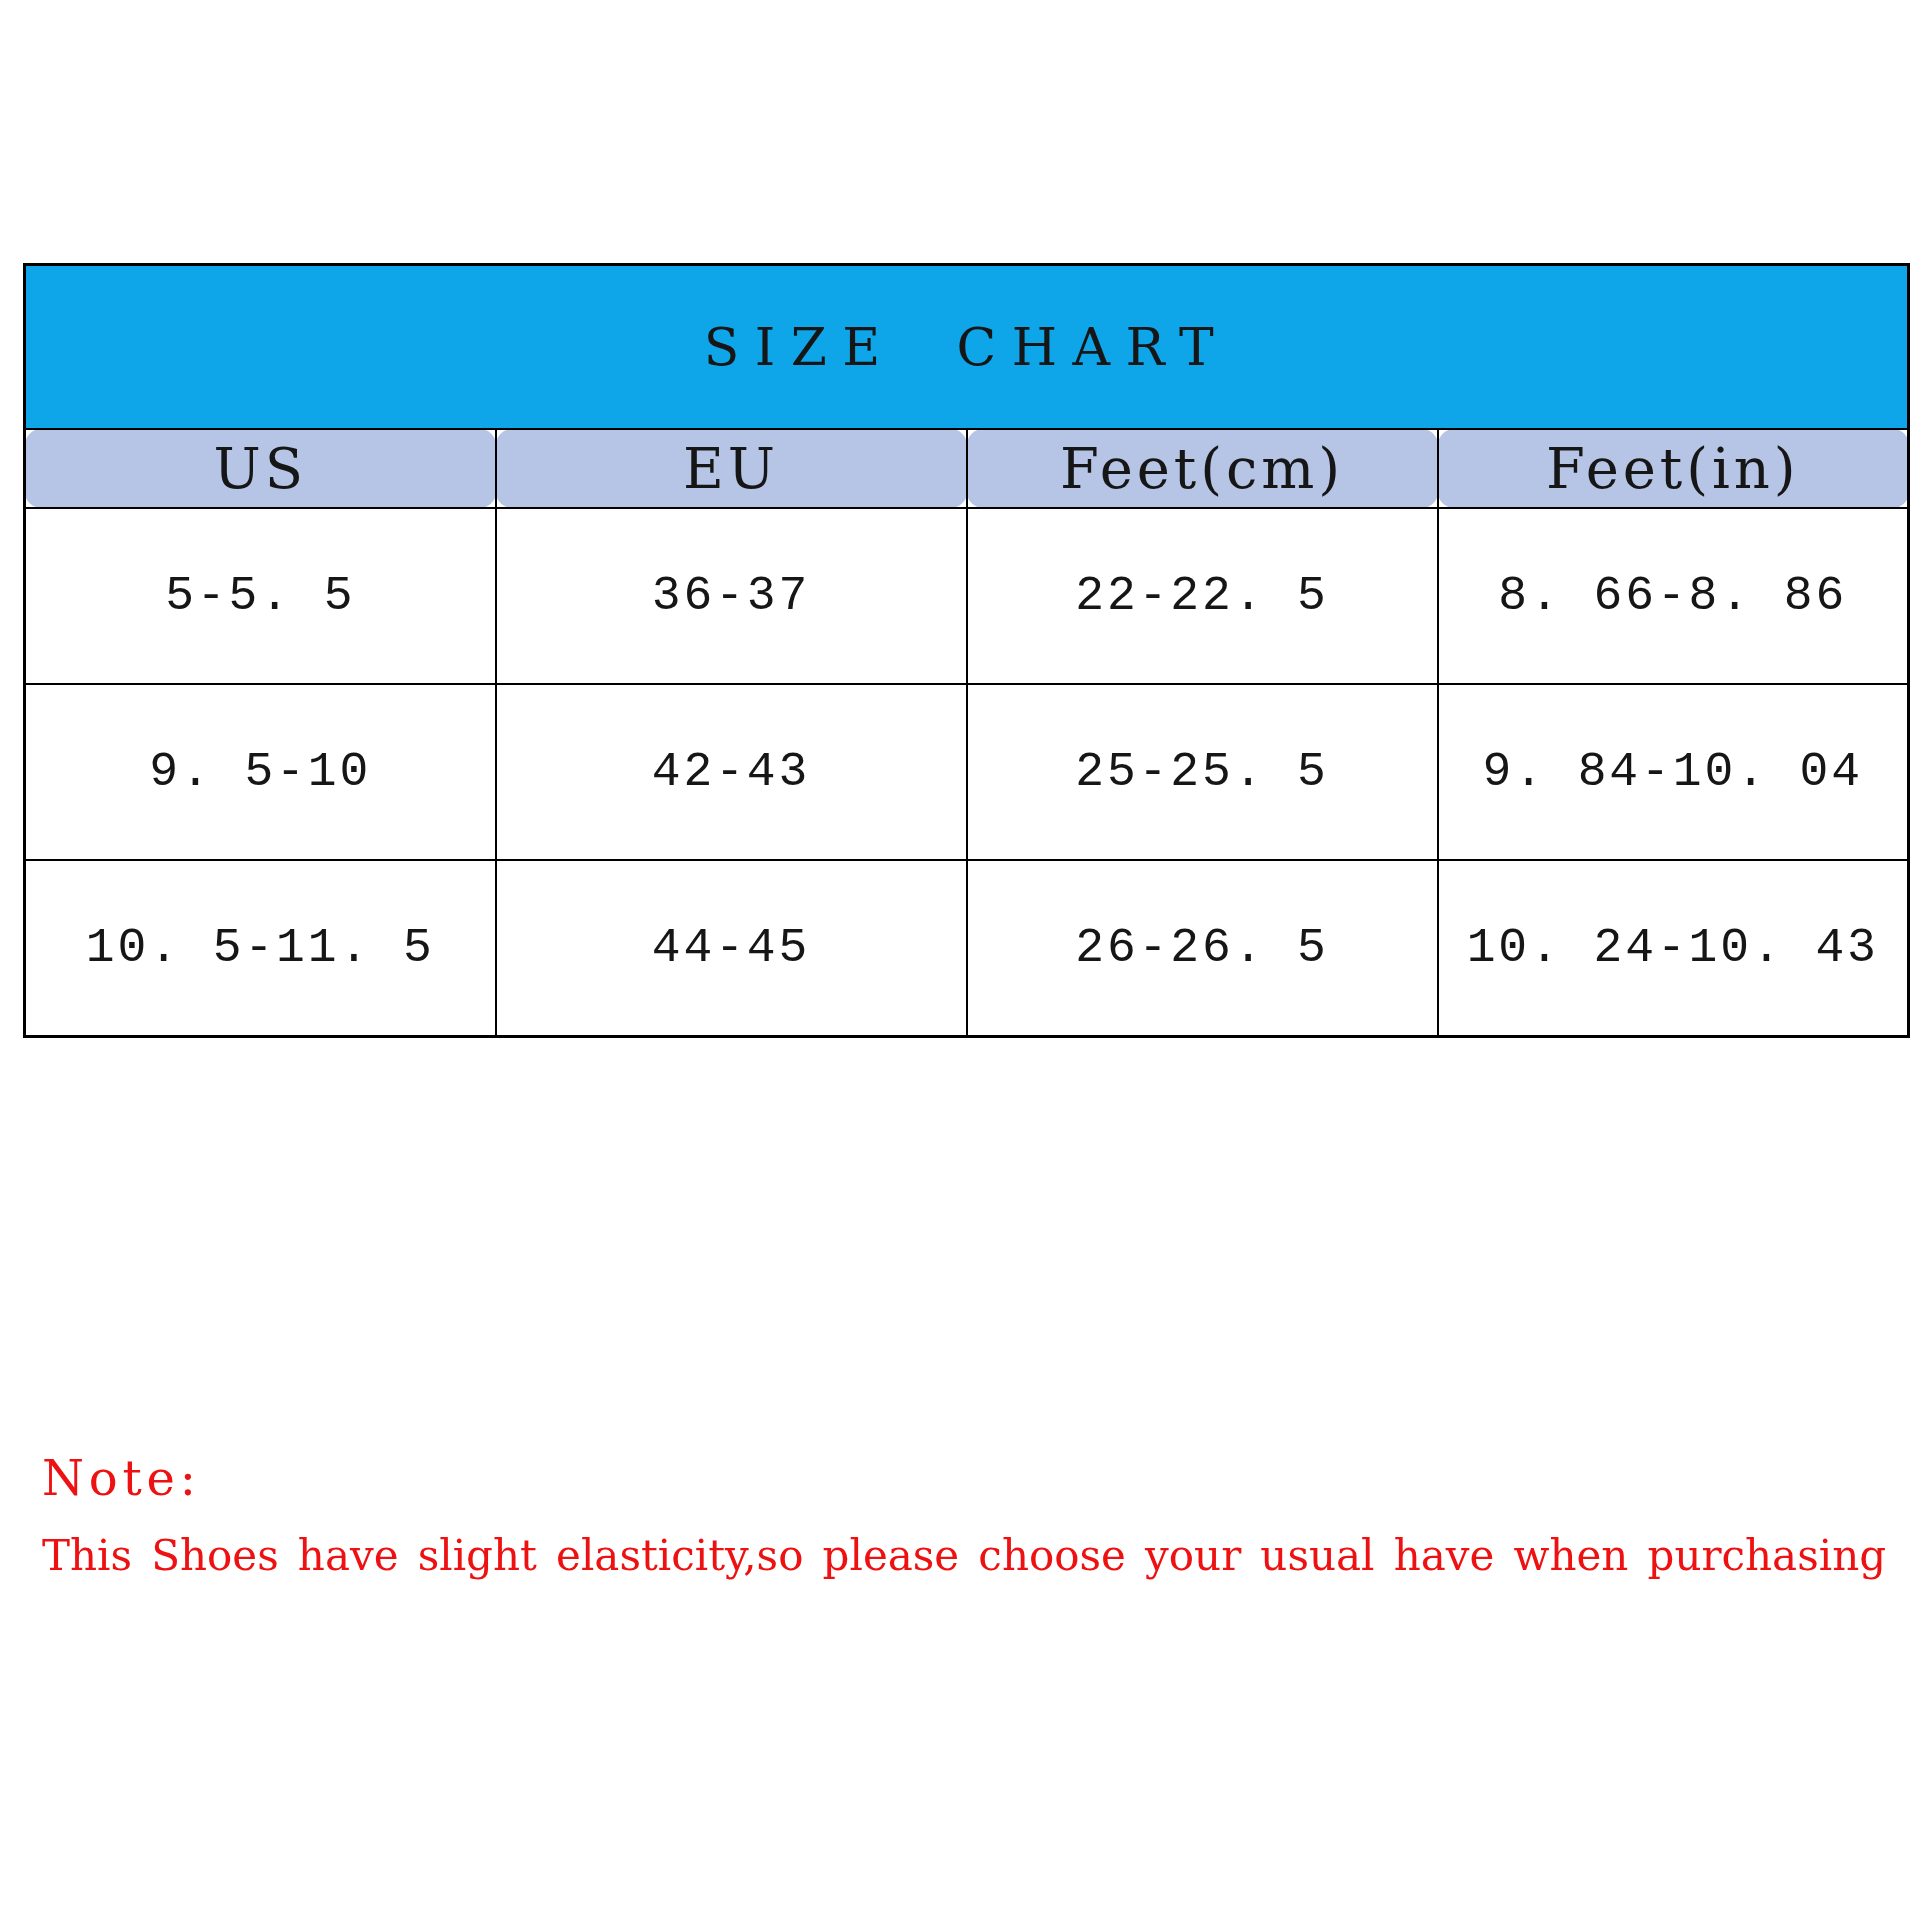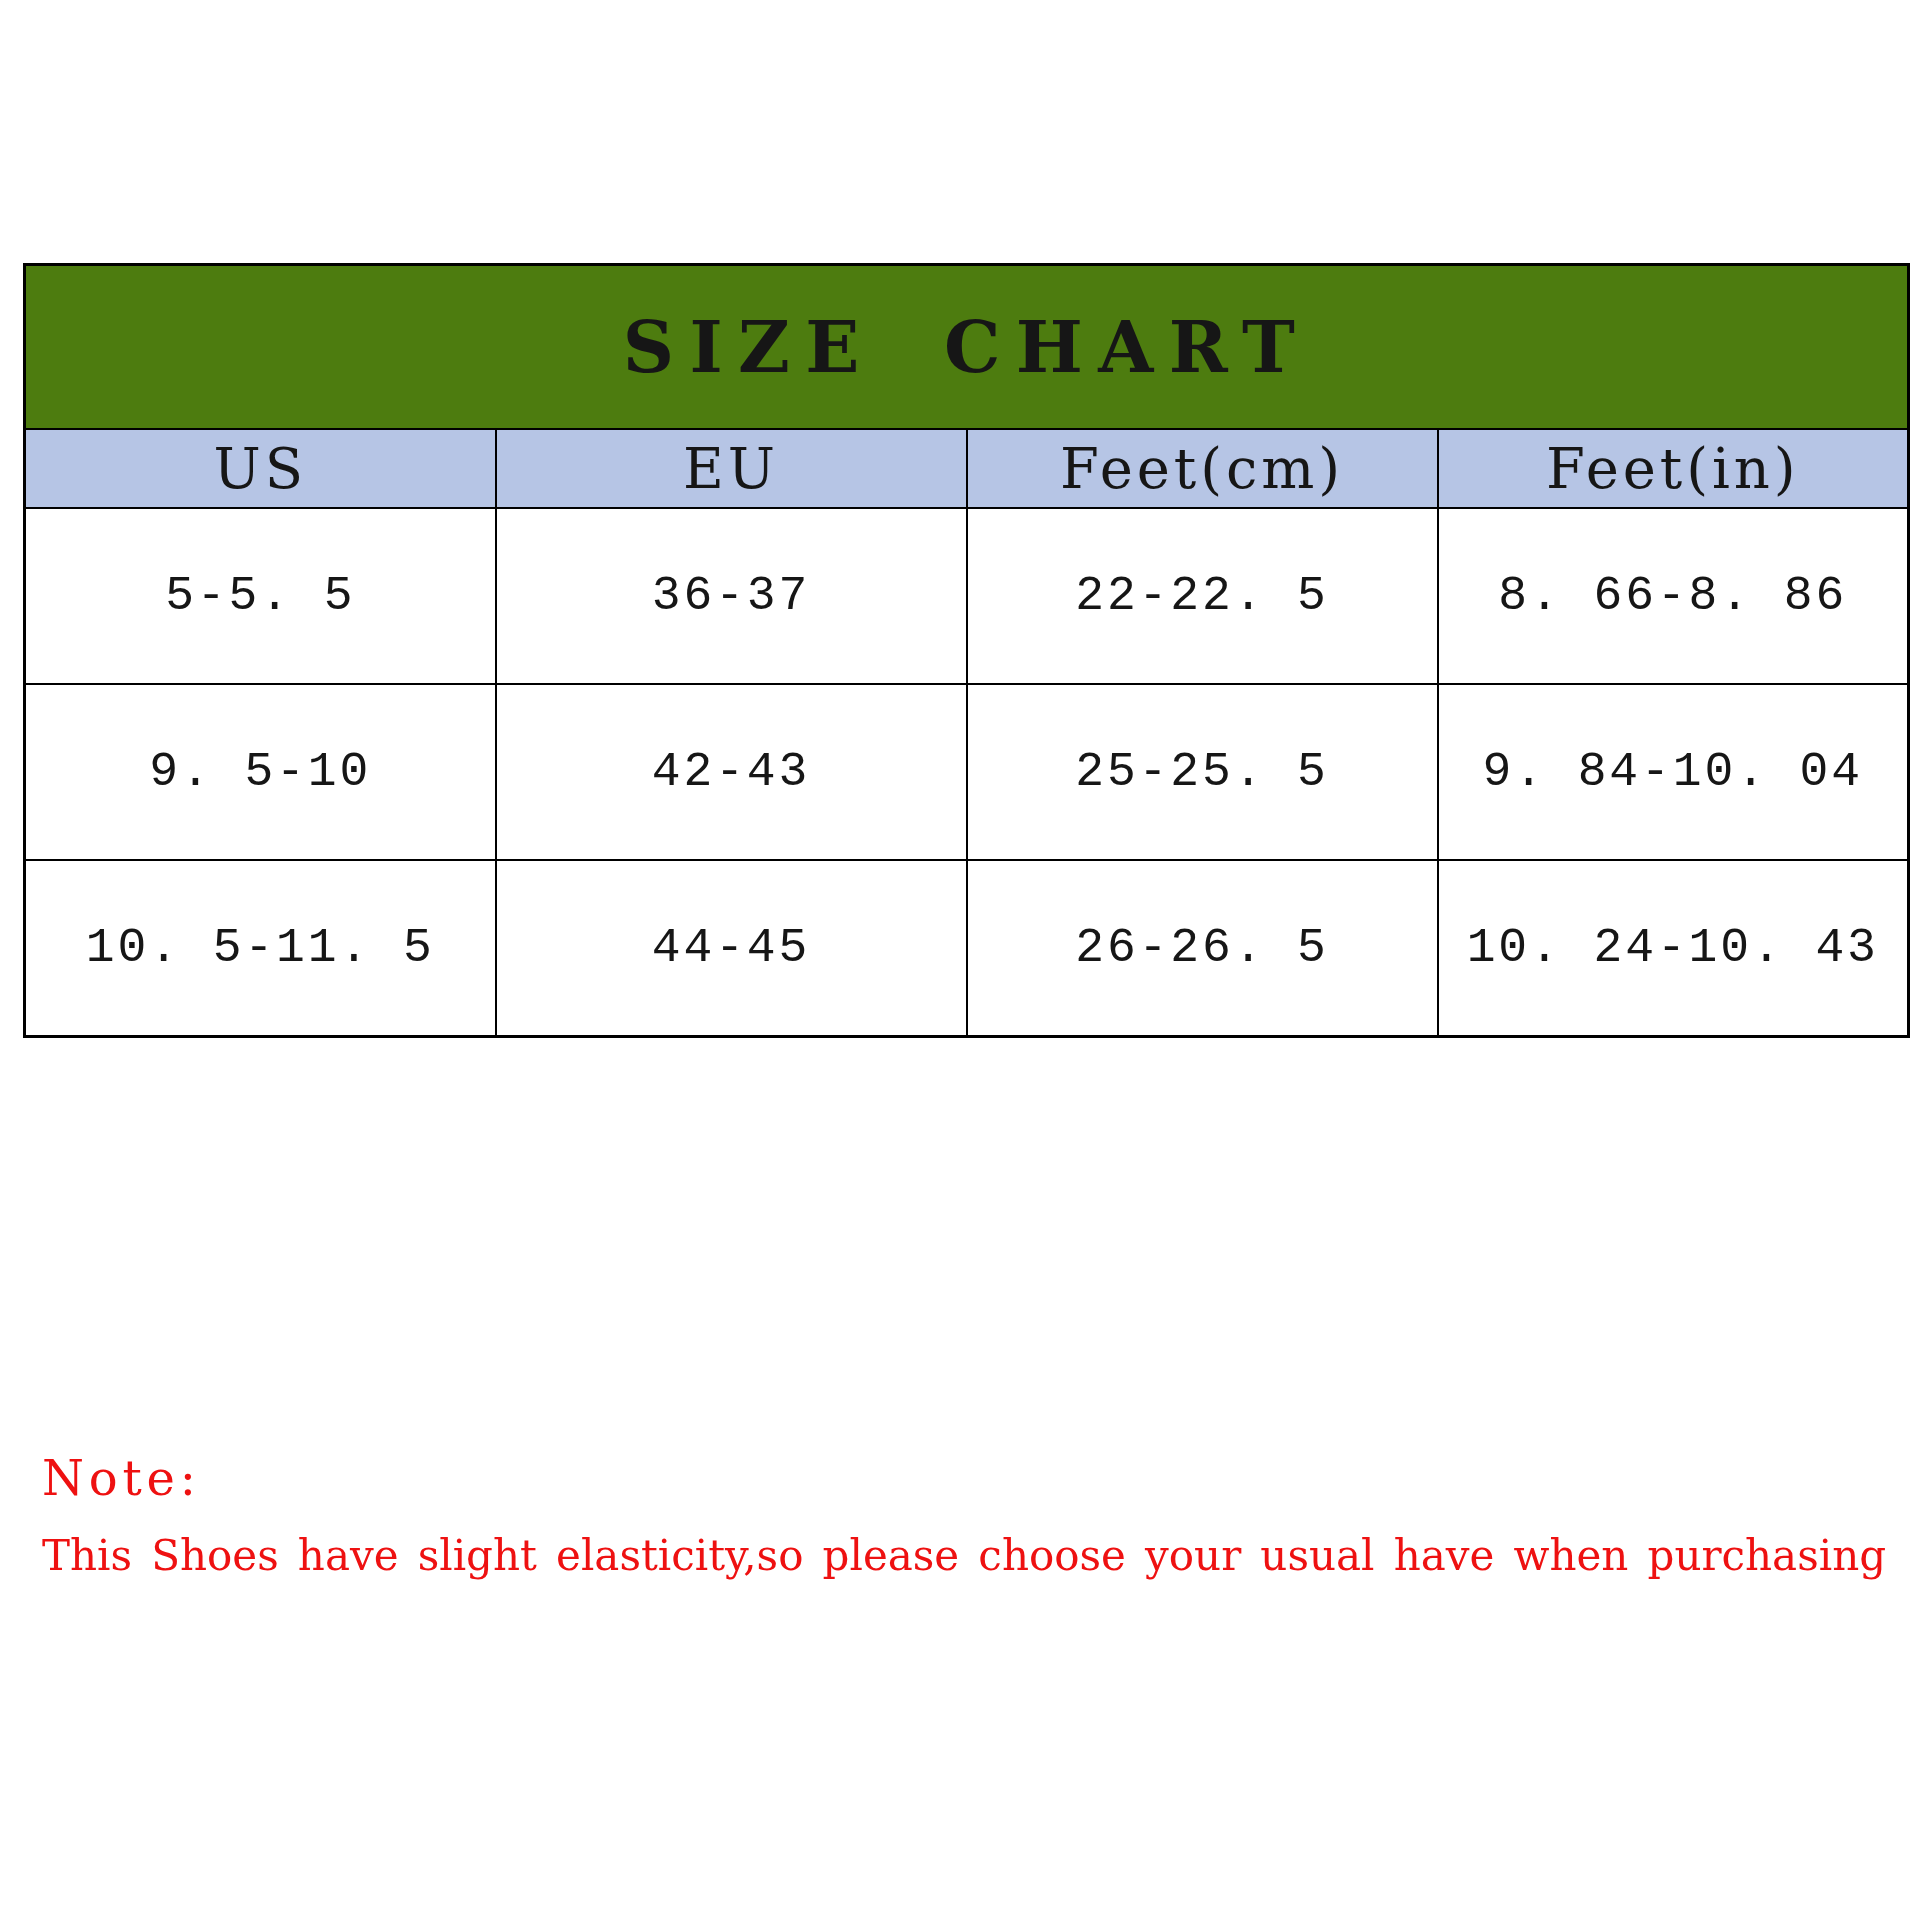--- a/index.html
+++ b/index.html
@@ -28,33 +28,34 @@
   table.size-table th {
     border: 2.9px solid #000000;
     text-align: center;
     vertical-align: middle;
     color: #161616;
     padding: 0;
     overflow: hidden;
   }
   td.title-cell {
     height: 162px;
-    font-size: 71px;
+    font-size: 52px;
     color: var(--title-color, #2f55a4);
     letter-spacing: 15.4px;
     word-spacing: 29px;
-    font-weight: bold;
-    background: #4d7c0f;
+    font-weight: normal;
+    background: #0ea5e9;
   }
   tr.header-row th {
     height: 77px;
     background: var(--header-bg, #b6c5e5);
     font-size: 56px;
     font-weight: normal;
     letter-spacing: 3.9px;
+    border-radius: 16px;
   }
   tbody.data-rows td {
     height: 174px;
     font-size: 48px;
     letter-spacing: 2.9px;
     font-family: Liberation Mono, monospace;
   }
   .note {
     position: absolute;
     left: 42px;

